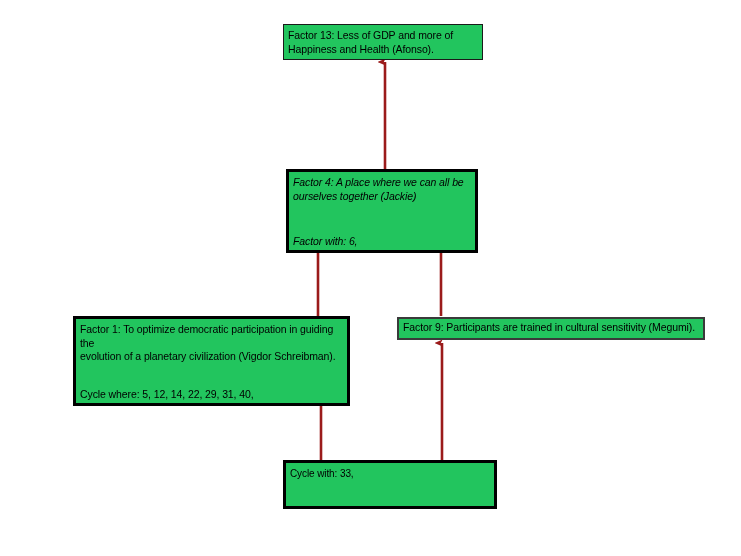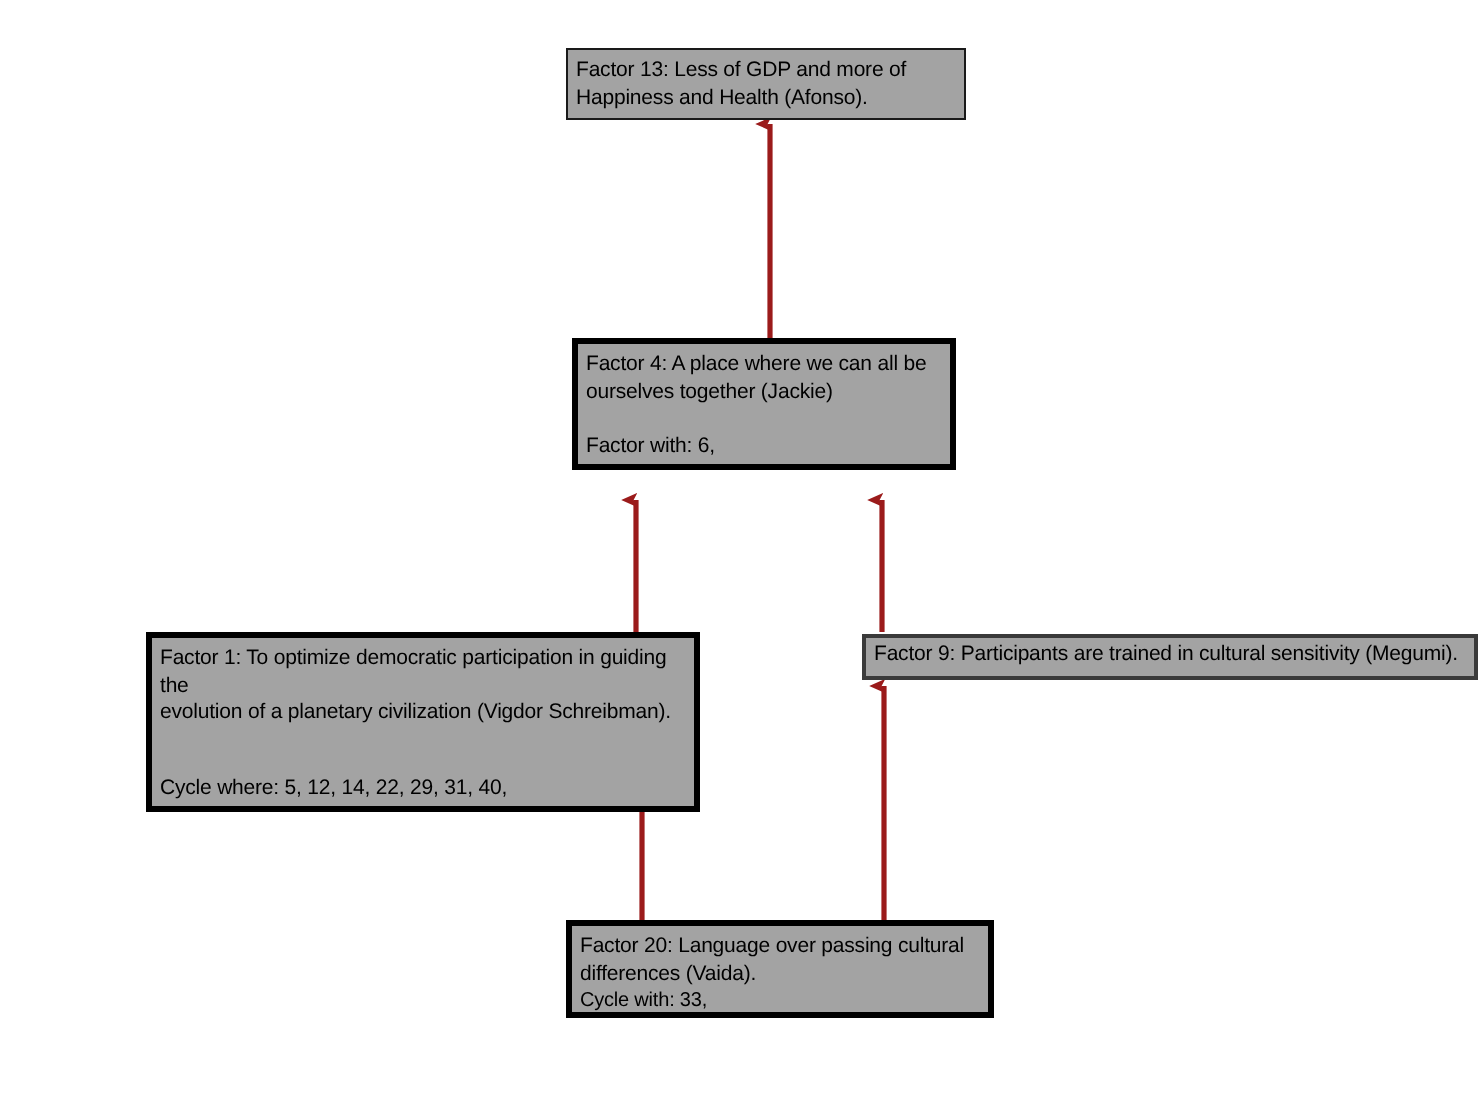--- a/index.html
+++ b/index.html
@@ -11,31 +11,30 @@
     position: relative;
     width: 741px;
     height: 556px;
     background: #ffffff;
     overflow: hidden;
     font-family: "Liberation Sans", sans-serif;
   }
   .node {
     position: absolute;
     box-sizing: border-box;
-    background: #a3a3a3;
+    background: #22c55e;
     border: 1px solid #1a1a1a;
     padding: 4px 4px 3px 4px;
     z-index: 3;
   }
   .node.thick {
     border: 3px solid #000000;
   }
   .node.thin-dark {
     border: 2px solid #3a3a3a;
-    margin-left: 34px;
   }
   .node-text {
     font-size: 10.5px;
     line-height: 13.5px;
     color: #000000;
     letter-spacing: -0.1px;
     white-space: pre-wrap;
   }
   .cycle-text {
     position: absolute;
@@ -82,35 +81,33 @@
     <line x1="321" y1="460" x2="321" y2="392" stroke="#9B1B1B" stroke-width="2.6" marker-end="url(#ah)"></line>
 
     <line x1="442" y1="460" x2="442" y2="343" stroke="#9B1B1B" stroke-width="2.6" marker-end="url(#ah)"></line>
   </svg>
 
   <div class="node" style="left:283px; top:24px; width:200px; height:36px;">
     <div class="node-text">Factor 13: Less of GDP and more of
 Happiness and Health (Afonso).</div>
   </div>
 
-  <div class="node thick" style="left:286px; top:169px; width:192px; height:66px;">
+  <div class="node thick" style="left:286px; top:169px; width:192px; height:84px;font-style:italic;">
     <div class="node-text">Factor 4: A place where we can all be
 ourselves together (Jackie)</div>
     <div class="cycle-text">Factor with: 6,</div>
   </div>
 
   <div class="node thick" style="left:73px; top:316px; width:277px; height:90px;">
     <div class="node-text">Factor 1: To optimize democratic participation in guiding the
 evolution of a planetary civilization (Vigdor Schreibman).</div>
     <div class="cycle-text">Cycle where: 5, 12, 14, 22, 29, 31, 40,</div>
   </div>
 
   <div class="node thin-dark" style="left:397px; top:317px; width:308px; height:23px; padding-top:2px;">
     <div class="node-text">Factor 9: Participants are trained in cultural sensitivity (Megumi).</div>
   </div>
 
   <div class="node thick" style="left:283px; top:460px; width:214px; height:49px;">
-    <div class="node-text">Factor 20: Language over passing cultural
-differences (Vaida).</div>
     <div class="cycle-inline">Cycle with: 33,</div>
   </div>
 
 </div>
 
 </body></html>

